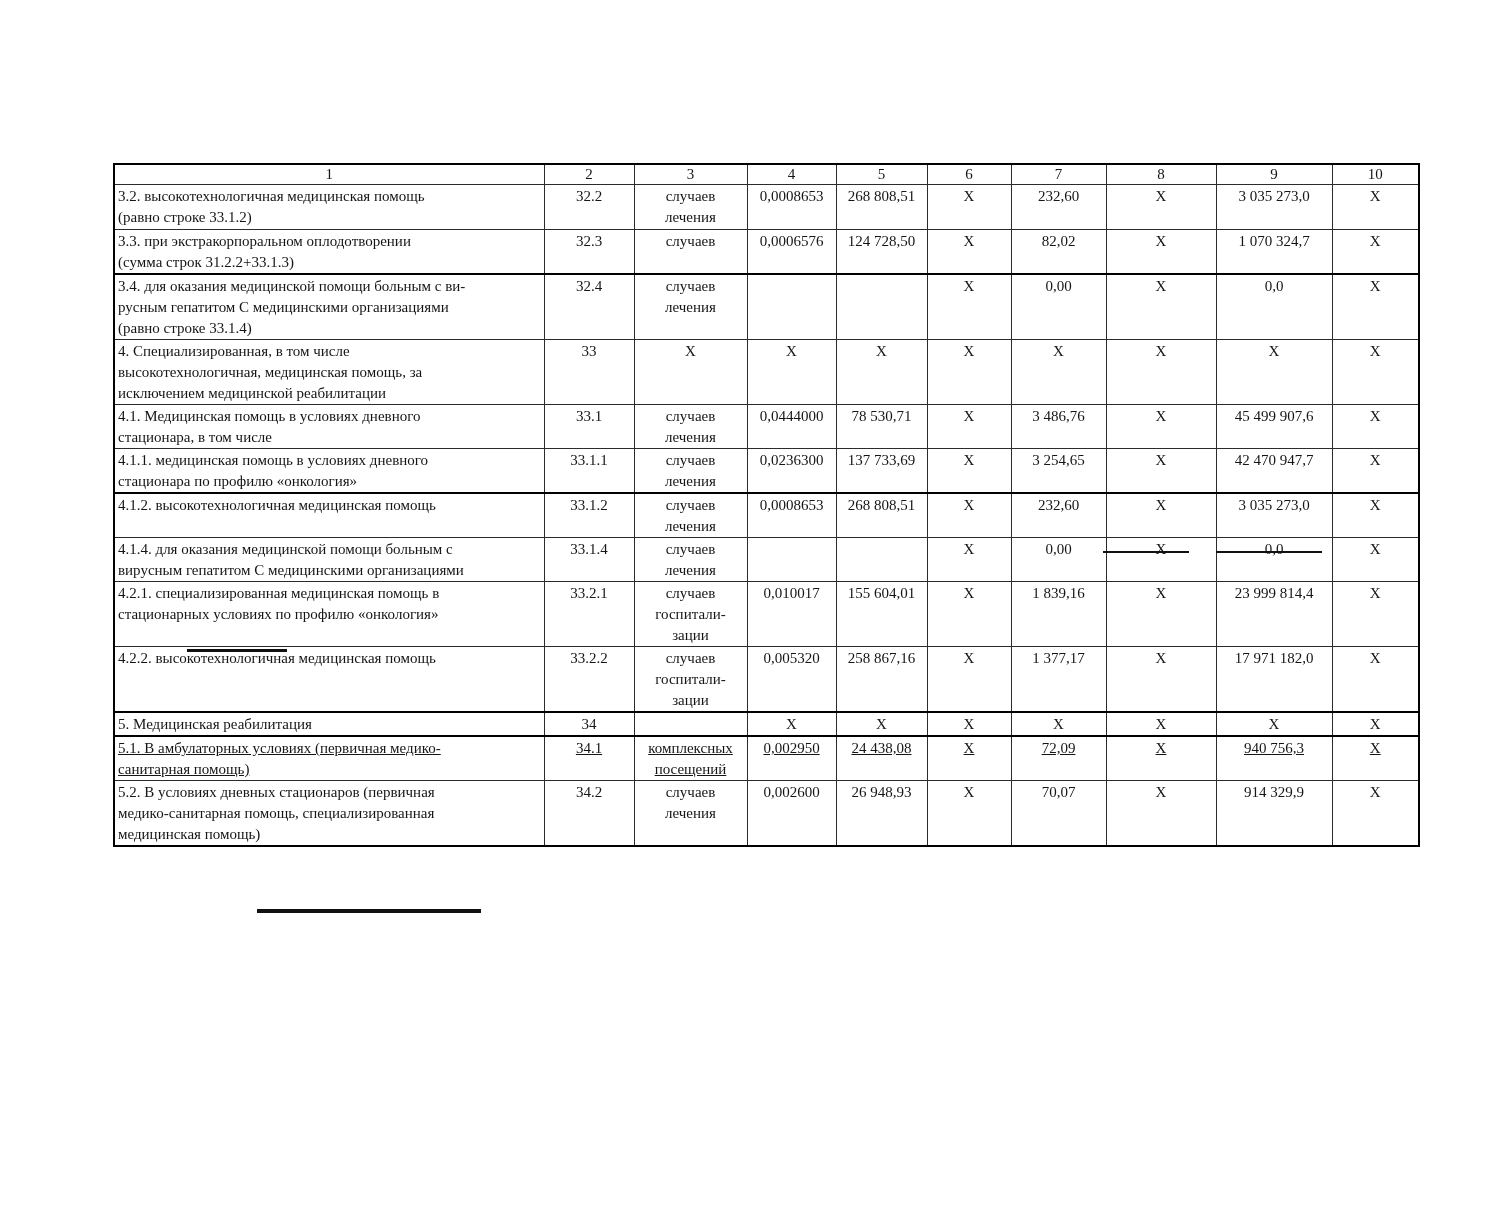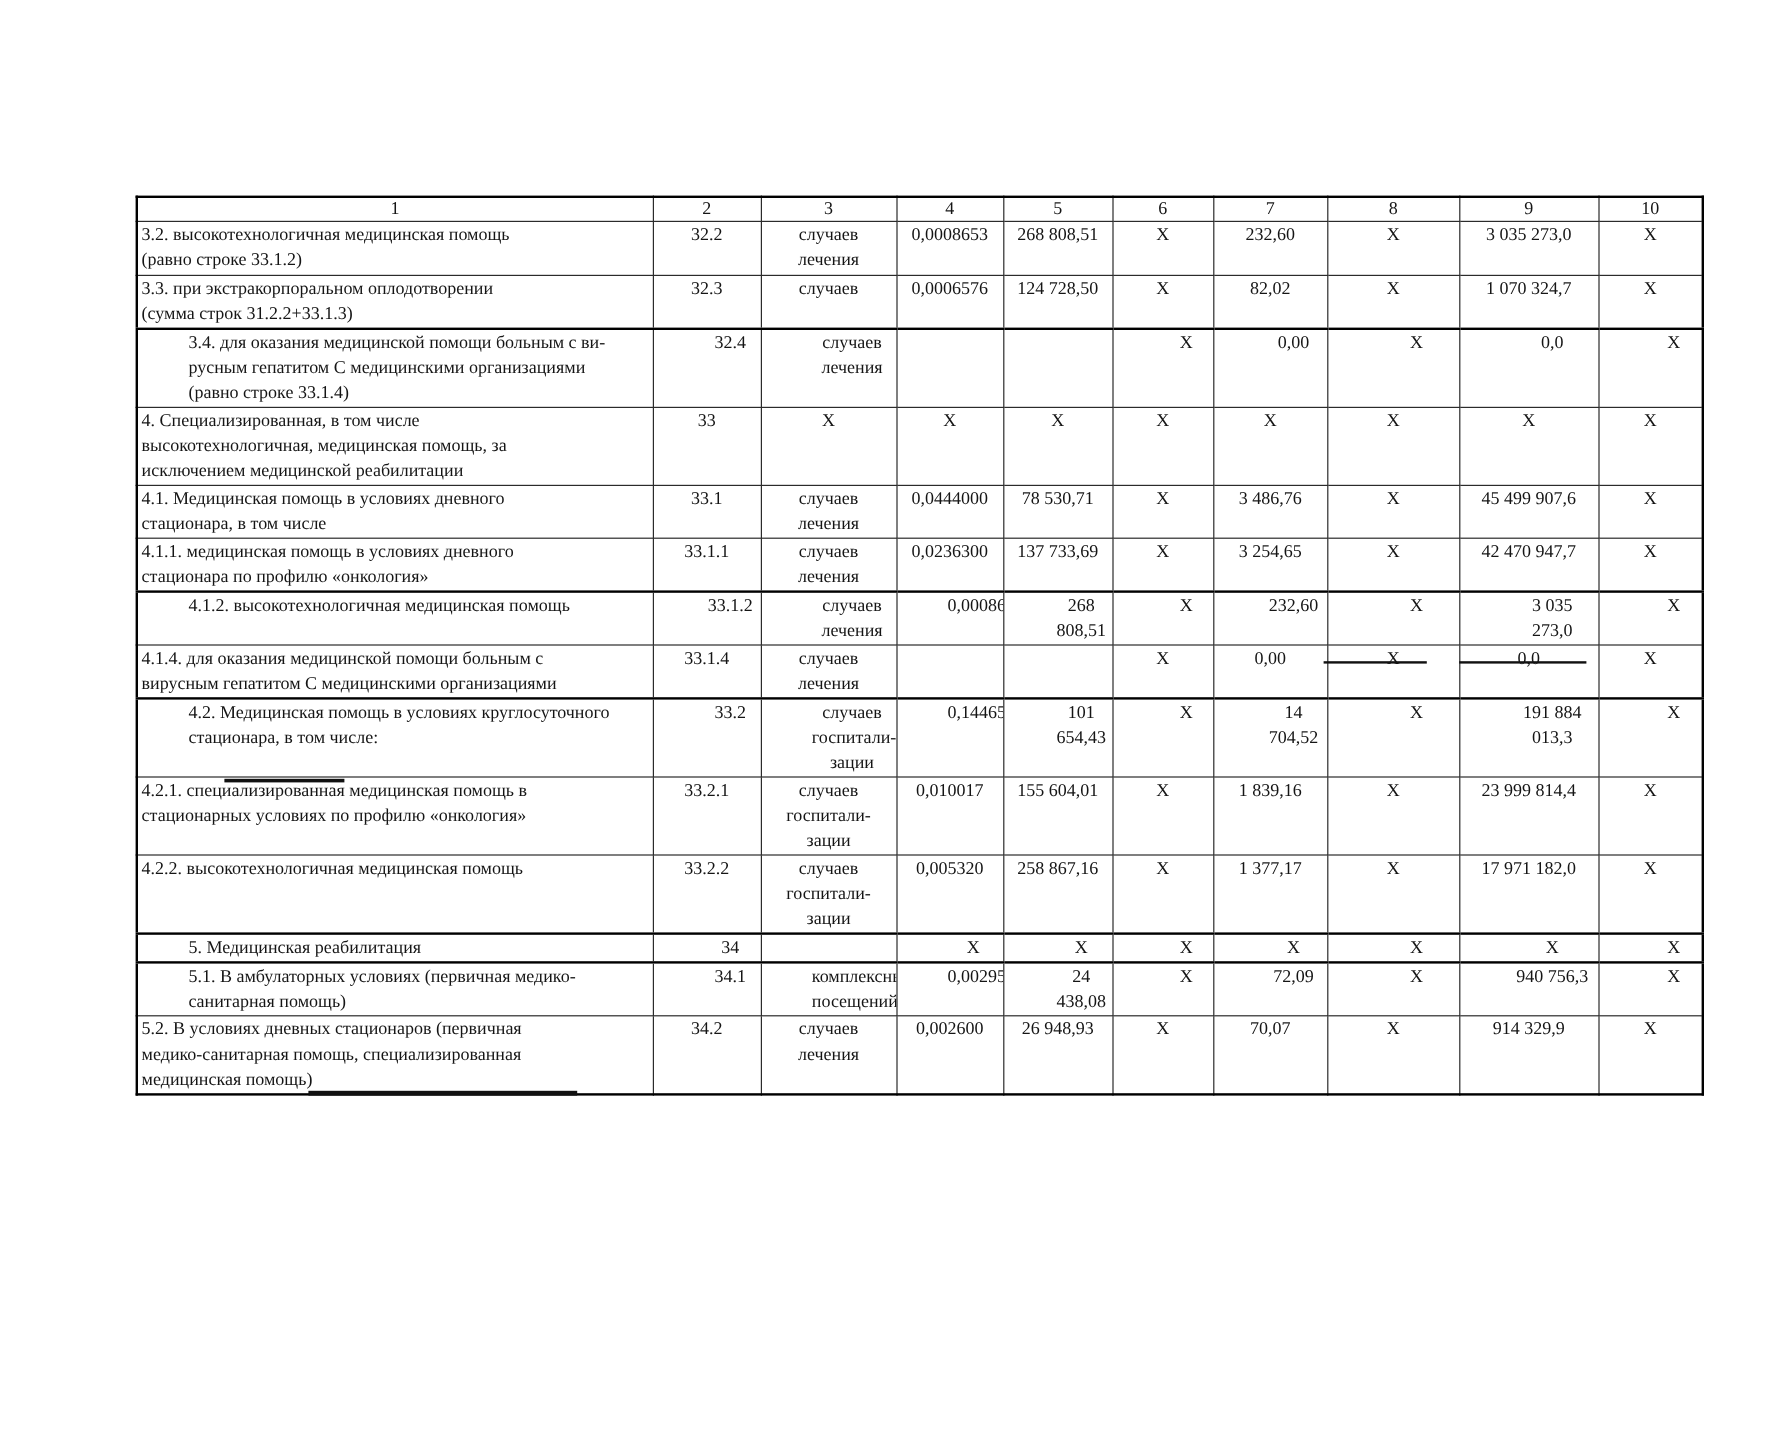--- a/index.html
+++ b/index.html
@@ -43,21 +43,21 @@
   }
   table.report tr.header-row td {
     text-align: center;
     font-size: 15px;
     line-height: 18px;
     padding: 0;
     height: 19px;
   }
   td.c-name { text-align: left; }
   td.c-val  { text-align: center; }
-  tr.thick-top td { border-top: 2px solid #000; padding-left: 42px; }
+  tr.thick-top td { border-top: 2px solid #000; }
   table.report { border: 2px solid #000; }
   
   .artifact {
     position: absolute;
     background: #111;
   }
 </style>
 </head>
 <body>
 
@@ -193,35 +193,20 @@
             <td class="c-val">случаев
 лечения</td>
             <td class="c-val"></td>
             <td class="c-val"></td>
             <td class="c-val">X</td>
             <td class="c-val">0,00</td>
             <td class="c-val">X</td>
             <td class="c-val">0,0</td>
             <td class="c-val">X</td>
           </tr>
-          <tr class="thick-top" style="height: 63px;">
-            <td class="c-name">4.2. Медицинская помощь в условиях круглосуточного
-стационара, в том числе:</td>
-            <td class="c-val">33.2</td>
-            <td class="c-val">случаев
-госпитали-
-зации</td>
-            <td class="c-val">0,144652</td>
-            <td class="c-val">101 654,43</td>
-            <td class="c-val">X</td>
-            <td class="c-val">14 704,52</td>
-            <td class="c-val">X</td>
-            <td class="c-val">191 884 013,3</td>
-            <td class="c-val">X</td>
-          </tr>
           <tr style="height: 63px;">
             <td class="c-name">4.2.1. специализированная медицинская помощь в
 стационарных условиях по профилю «онкология»</td>
             <td class="c-val">33.2.1</td>
             <td class="c-val">случаев
 госпитали-
 зации</td>
             <td class="c-val">0,010017</td>
             <td class="c-val">155 604,01</td>
             <td class="c-val">X</td>
@@ -249,21 +234,21 @@
             <td class="c-val">34</td>
             <td class="c-val"></td>
             <td class="c-val">X</td>
             <td class="c-val">X</td>
             <td class="c-val">X</td>
             <td class="c-val">X</td>
             <td class="c-val">X</td>
             <td class="c-val">X</td>
             <td class="c-val">X</td>
           </tr>
-          <tr class="thick-top" style="height: 43px;">
+          <tr class="thick-top" style="height: 43px; text-decoration: underline;">
             <td class="c-name">5.1. В амбулаторных условиях (первичная медико-
 санитарная помощь)</td>
             <td class="c-val">34.1</td>
             <td class="c-val">комплексных
 посещений</td>
             <td class="c-val">0,002950</td>
             <td class="c-val">24 438,08</td>
             <td class="c-val">X</td>
             <td class="c-val">72,09</td>
             <td class="c-val">X</td>

